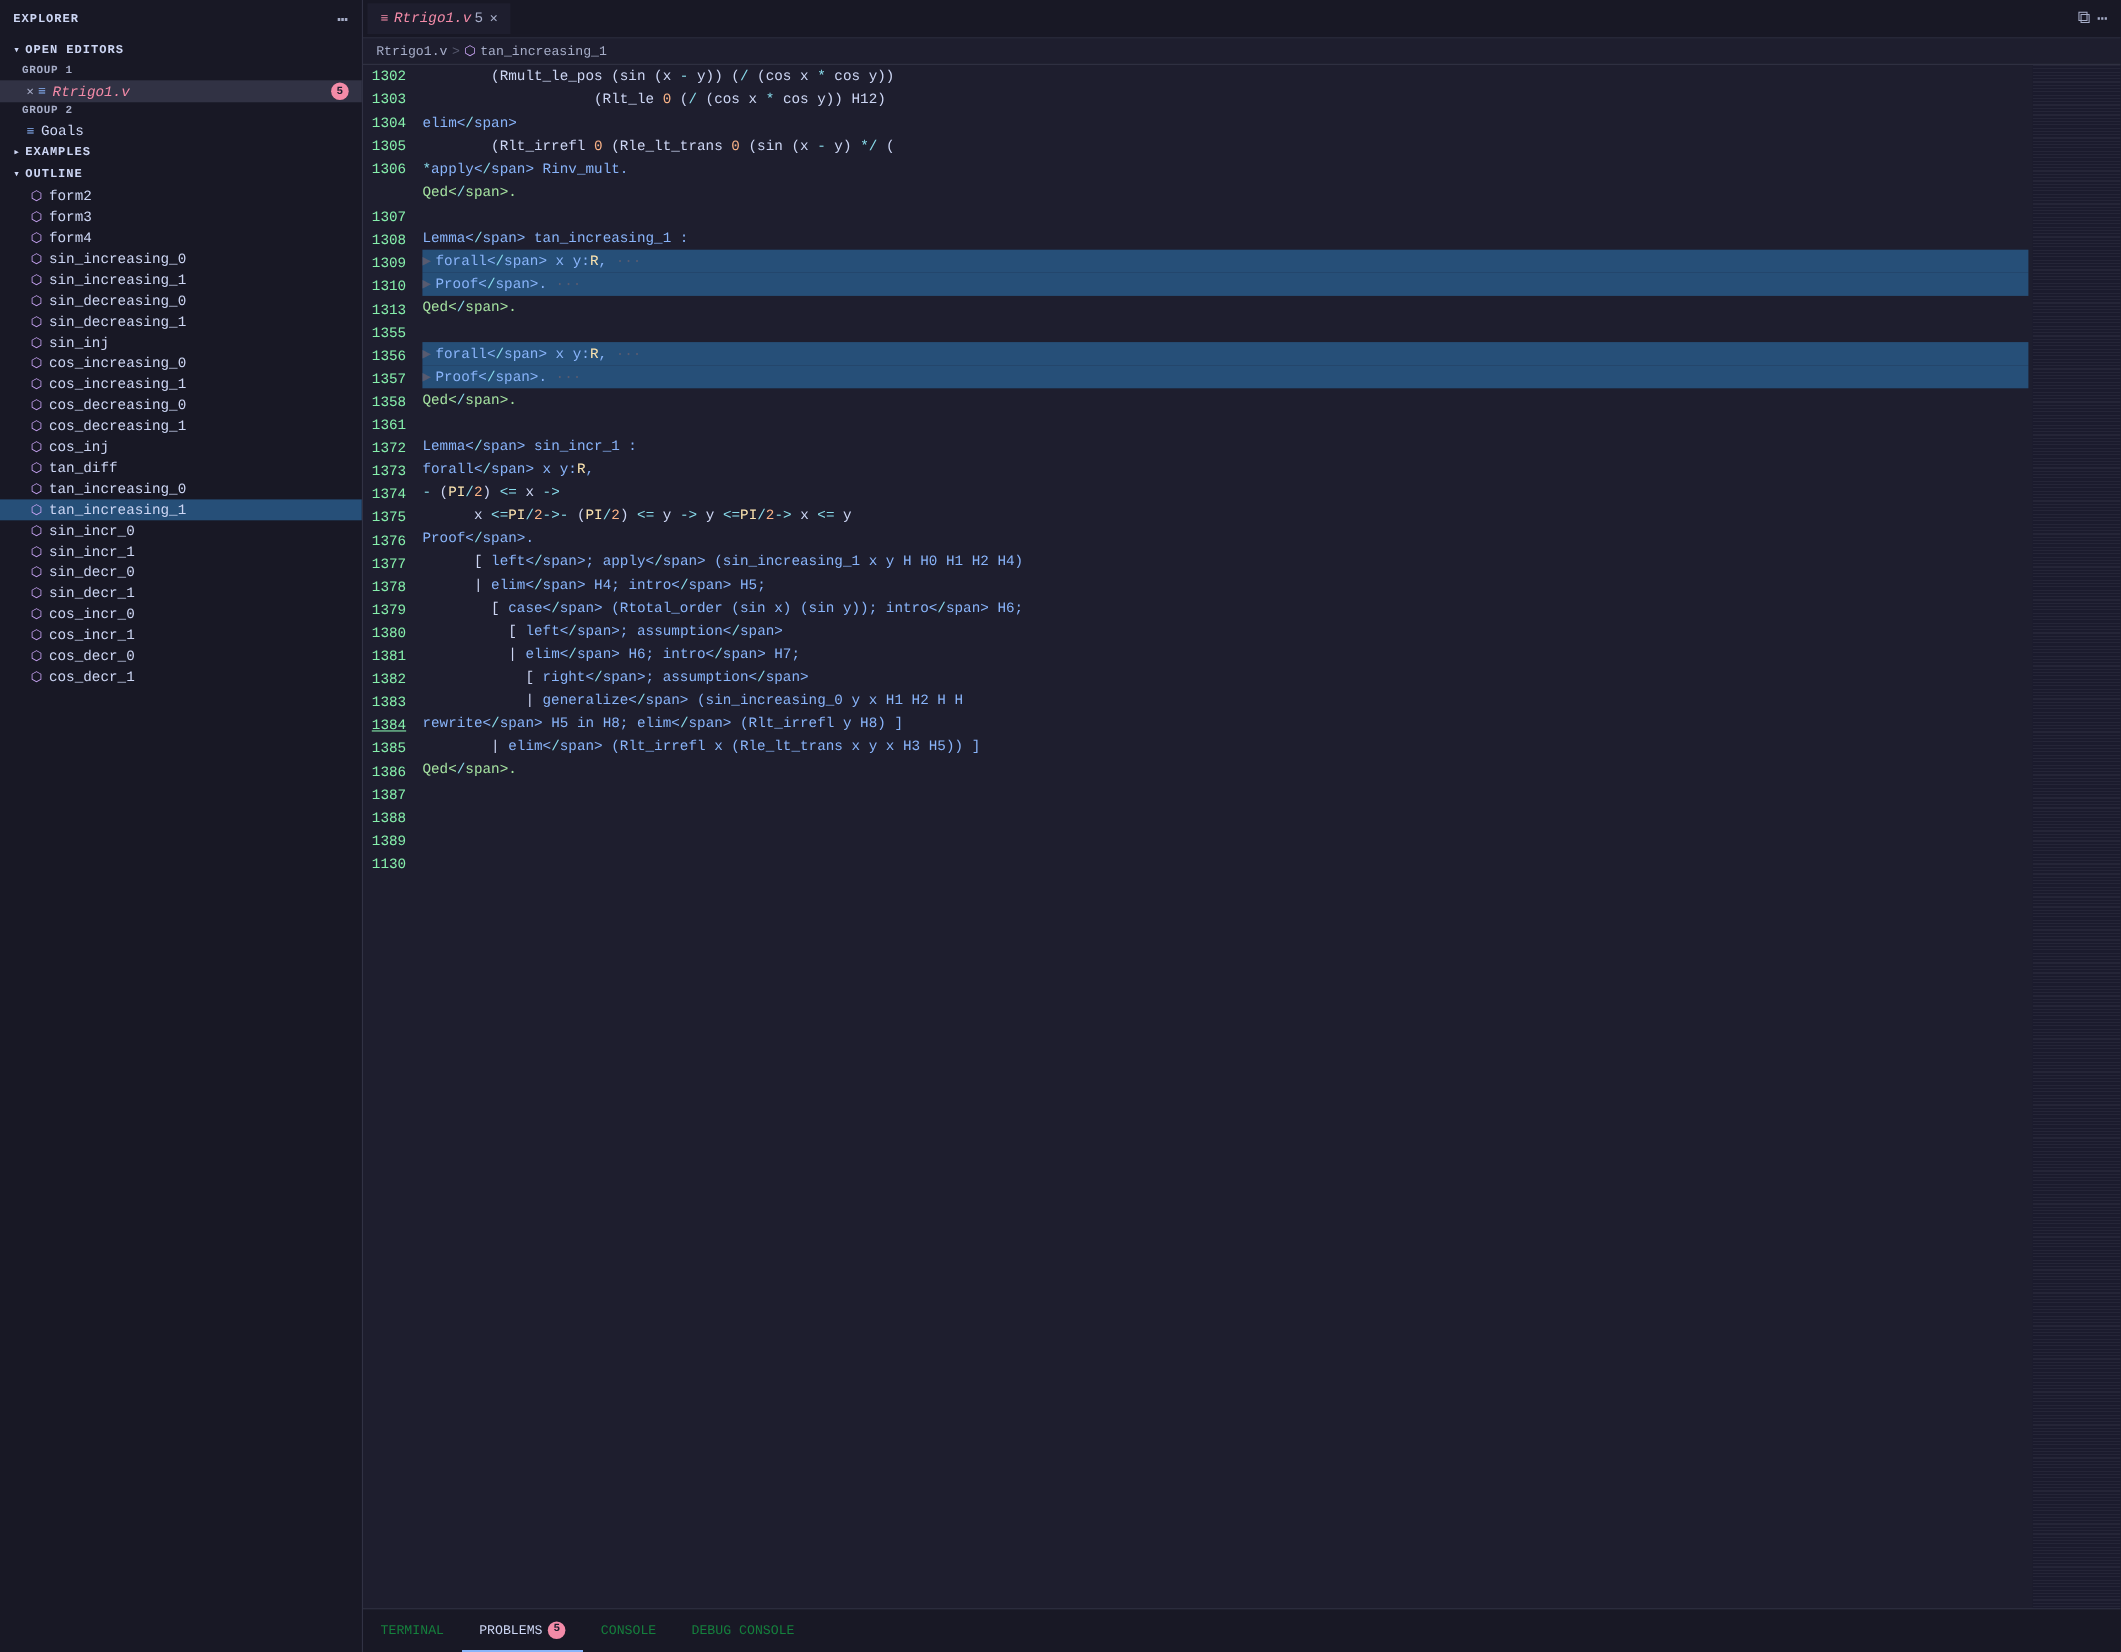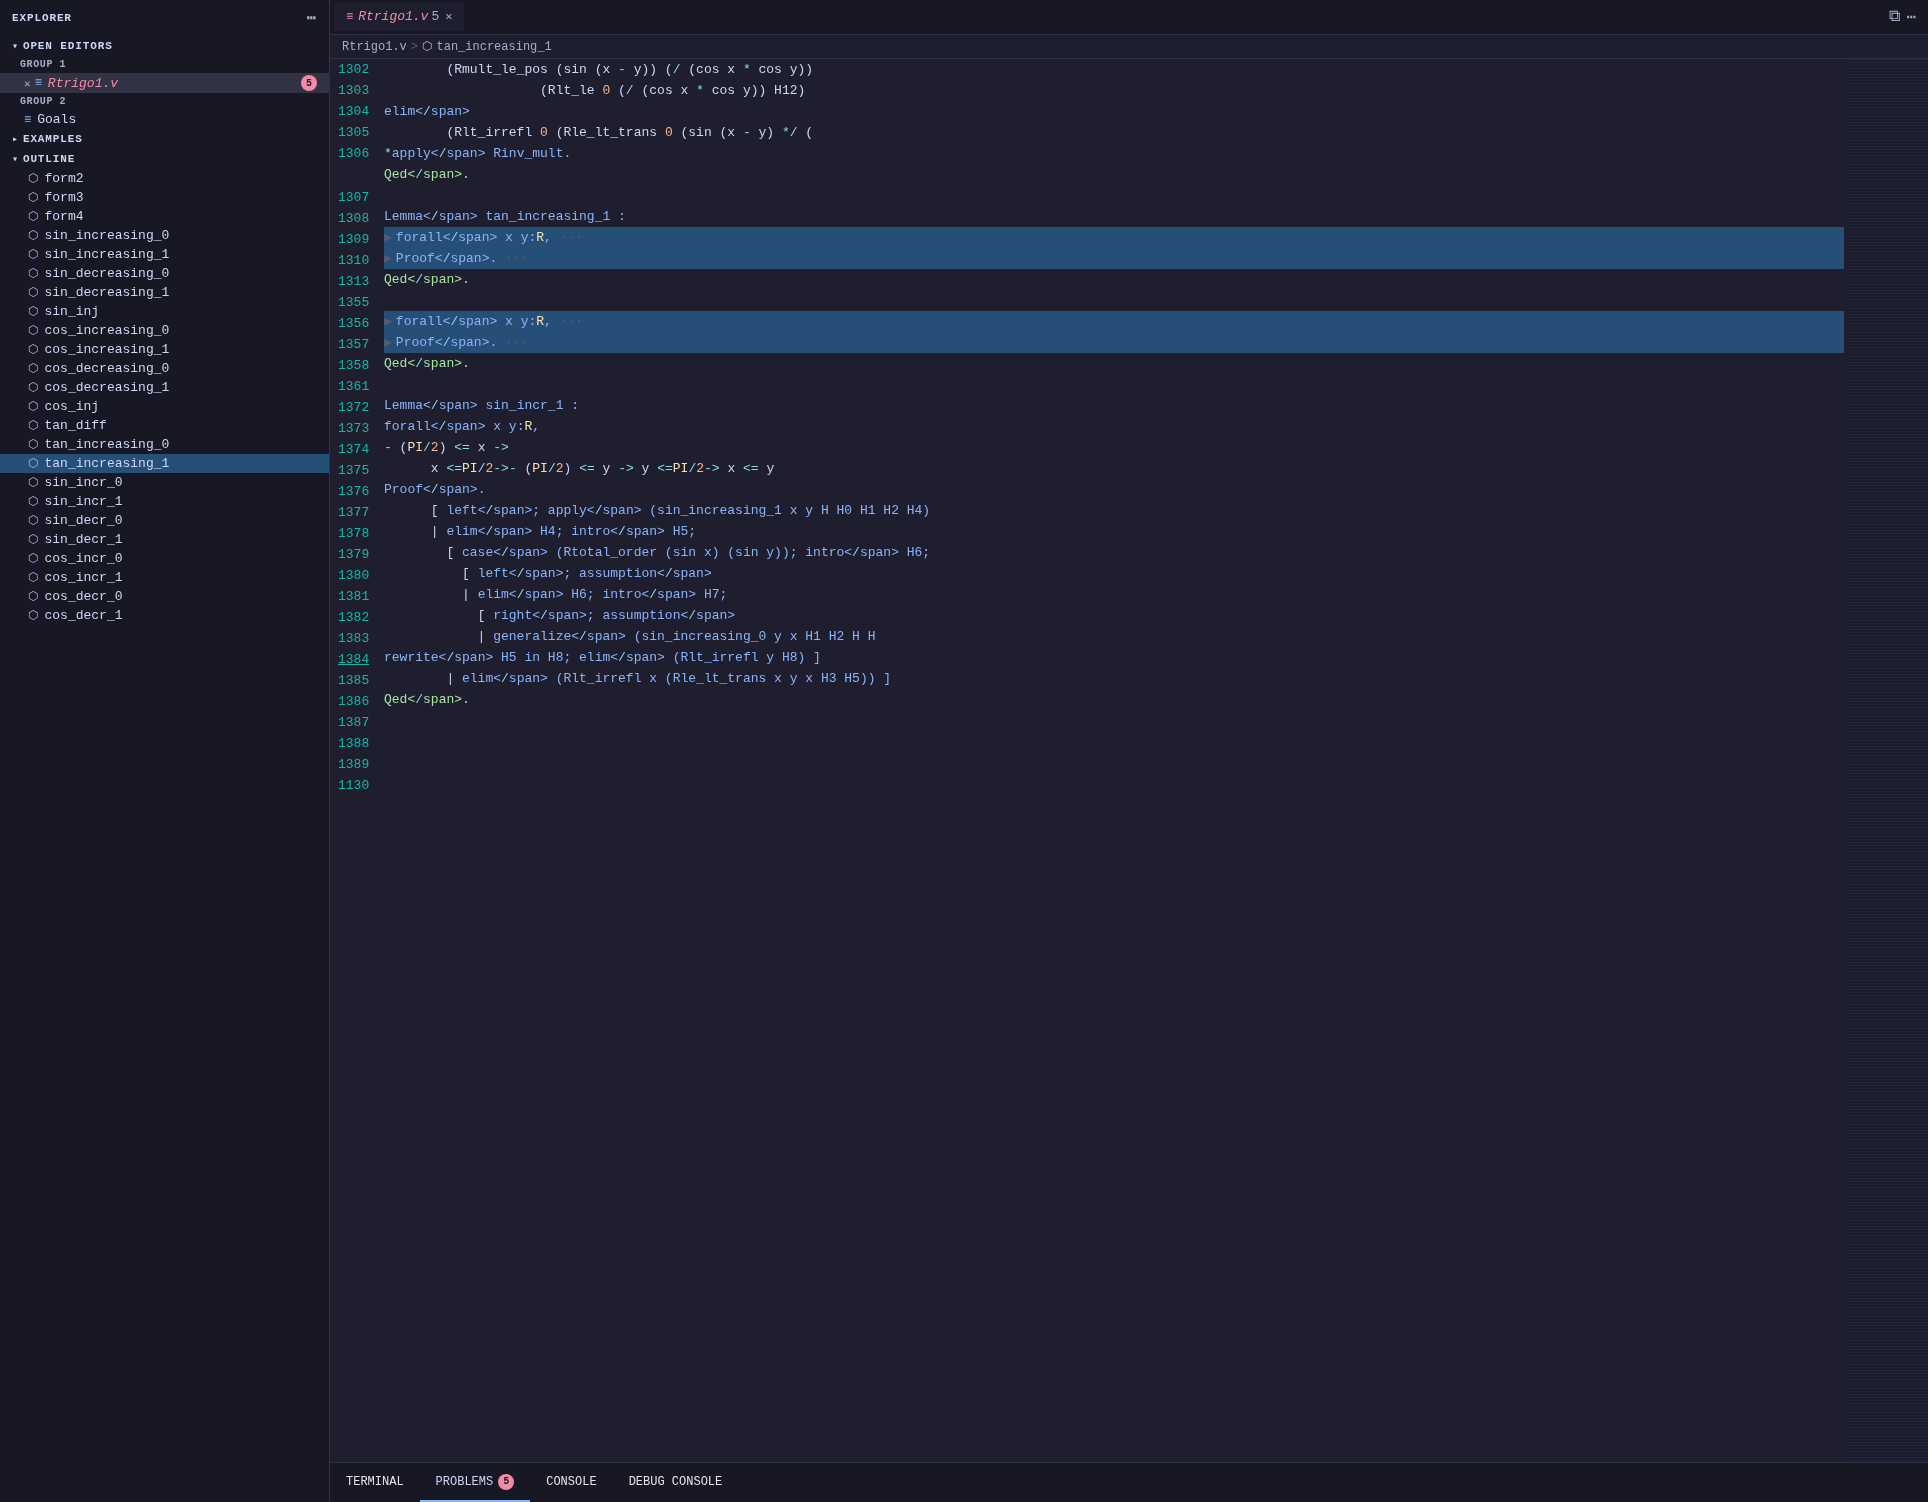--- a/index.html
+++ b/index.html
@@ -197,21 +197,21 @@
     .editor-content {
       flex: 1;
       overflow: auto;
       display: flex;
       background: #1e1e2e;
     }
 
     .line-numbers {
       padding: 0 8px;
       text-align: right;
-      color: #14b8a6;
+      color: #86efac;
       user-select: none;
       min-width: 50px;
       background: #1e1e2e;
       line-height: 21px;
     }
 
     .code-lines {
       flex: 1;
       padding: 0 4px;
       overflow-x: auto;
@@ -249,21 +249,21 @@
     .bottom-tabs {
       display: flex;
       height: 100%;
     }
 
     .bottom-tab {
       padding: 0 16px;
       display: flex;
       align-items: center;
       font-size: 12px;
-      color: #e5e5e5;
+      color: #15803d;
       cursor: pointer;
       border-bottom: 2px solid transparent;
       gap: 5px;
     }
 
     .bottom-tab.active {
       color: #cdd6f4;
       border-bottom: 2px solid #89b4fa;
     }
 

